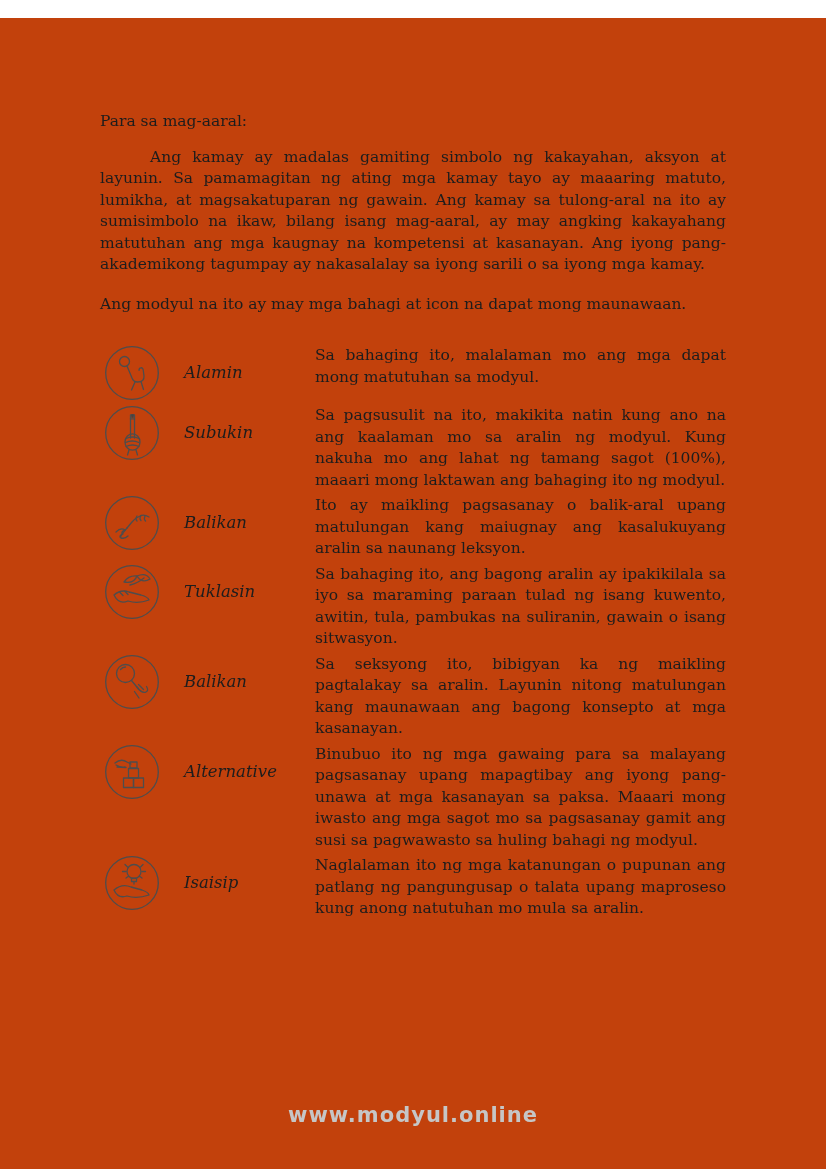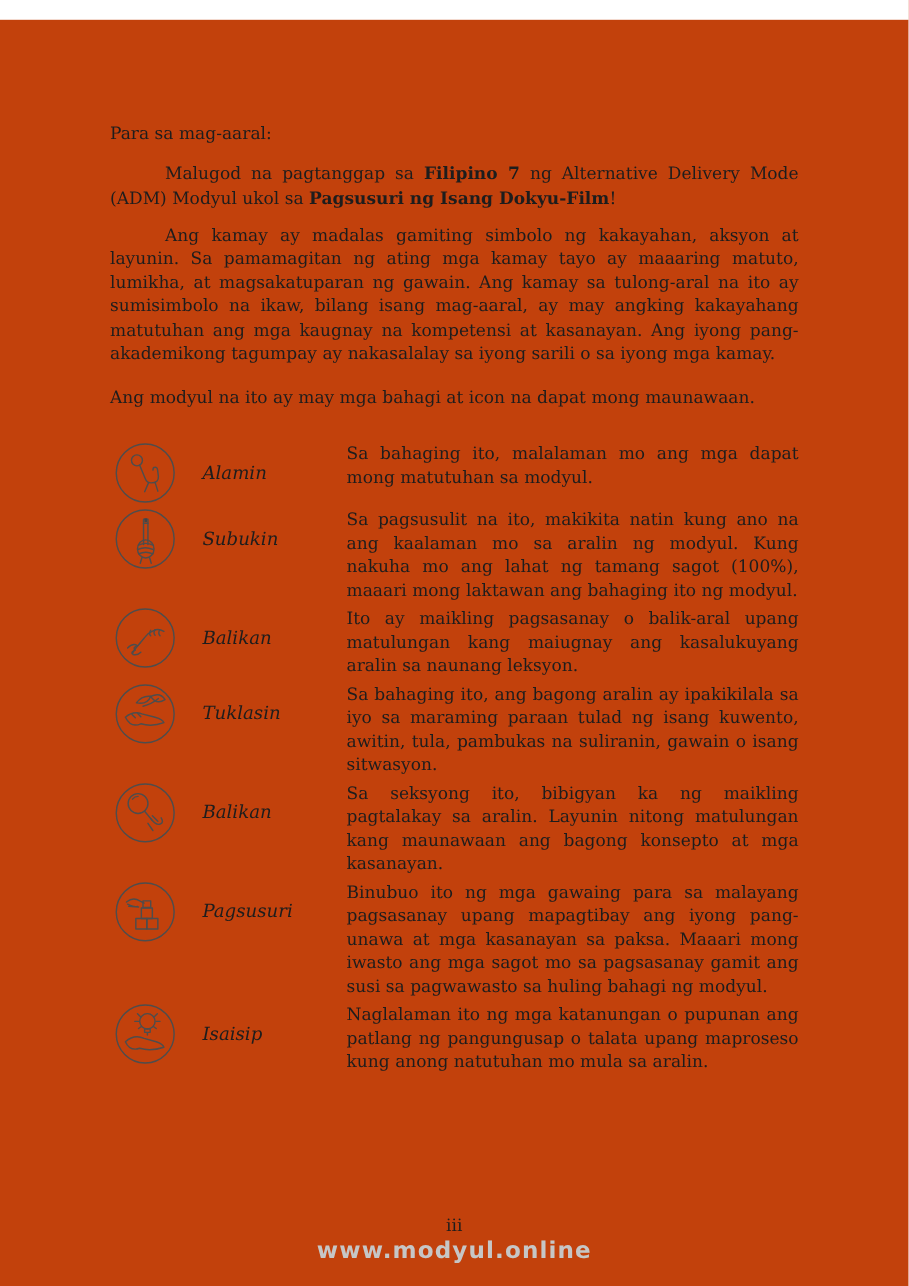--- a/index.html
+++ b/index.html
@@ -74,21 +74,20 @@
   }
   .ic { stroke: #4d4d4d; fill: none; stroke-width: 1.3; stroke-linecap: round; stroke-linejoin: round; }
 </style>
 </head>
 <body>
 
 <div class="page">
 
   <p class="salutation">Para sa mag-aaral:</p>
 
-  <p class="para indent justify"><span>Malugod na pagtanggap sa </span><b>Filipino 7</b><span> ng Alternative Delivery Mode (ADM) Modyul ukol sa </span><b>Pagsusuri ng Isang Dokyu-Film</b><span>!</span></p>
 
   <p class="para indent justify">Ang kamay ay madalas gamiting simbolo ng kakayahan, aksyon at layunin. Sa pamamagitan ng ating mga kamay tayo ay maaaring matuto, lumikha, at magsakatuparan ng gawain. Ang kamay sa tulong-aral na ito ay sumisimbolo na ikaw, bilang isang mag-aaral, ay may angking kakayahang matutuhan ang mga kaugnay na kompetensi at kasanayan. Ang iyong pang-akademikong tagumpay ay nakasalalay sa iyong sarili o sa iyong mga kamay.</p>
 
 
   <p class="para intro-line">Ang modyul na ito ay may mga bahagi at icon na dapat mong maunawaan.</p>
 
   <div class="icon-table">
 
     <div class="row">
       <span class="icon-cell">
@@ -166,38 +165,37 @@
       <span class="icon-cell">
         <svg width="56" height="56" viewBox="0 0 56 56">
           <circle class="ic" cx="28" cy="28" r="26.3"></circle>
           <rect class="ic" x="19.5" y="34" width="10" height="9.5"></rect>
           <rect class="ic" x="29.5" y="34" width="10" height="9.5"></rect>
           <rect class="ic" x="24.5" y="24.5" width="10" height="9.5"></rect>
           <rect class="ic" x="26" y="18" width="7" height="6"></rect>
           <path class="ic" d="M11 19 q6 -5 12 -1 l4 2 M13 23 l9 0.5 M12 21 q5 3 9 2"></path>
         </svg>
       </span>
-      <span class="label-cell">Pagsusuri</span>
+      <span class="label-cell">Alternative</span>
       <p class="desc-cell">Binubuo ito ng mga gawaing para sa malayang pagsasanay upang mapagtibay ang iyong pang-unawa at mga kasanayan sa paksa. Maaari mong iwasto ang mga sagot mo sa pagsasanay gamit ang susi sa pagwawasto sa huling bahagi ng modyul.</p>
     </div>
 
     <div class="row">
       <span class="icon-cell">
         <svg width="56" height="56" viewBox="0 0 56 56">
           <circle class="ic" cx="28" cy="28" r="26.3"></circle>
           <circle class="ic" cx="30" cy="16.5" r="7"></circle>
           <path class="ic" d="M27.5 23.2 h5 v3.3 h-5 Z M30 26.5 v2.5"></path>
           <path class="ic" d="M21 9.5 l2.5 2.5 M39 9.5 l-2.5 2.5 M18.5 16.5 h3.5 M38 16.5 h3.5 M22 23 l2.5 -1.8 M38 23 l-2.5 -1.8"></path>
           <path class="ic" d="M10 35 q8 -7 17 -3 l11 3 q6 2 7 5 q-12 4 -22 1 q-9 3 -13 -6 Z"></path>
         </svg>
       </span>
       <span class="label-cell">Isaisip</span>
       <p class="desc-cell">Naglalaman ito ng mga katanungan o pupunan ang patlang ng pangungusap o talata upang maproseso kung anong natutuhan mo mula sa aralin.</p>
     </div>
 
   </div>
 
   <div class="footer">
-    <div class="page-number">iii</div>
     <div class="watermark">www.modyul.online</div>
   </div>
 
 </div>
 
 </body></html>

